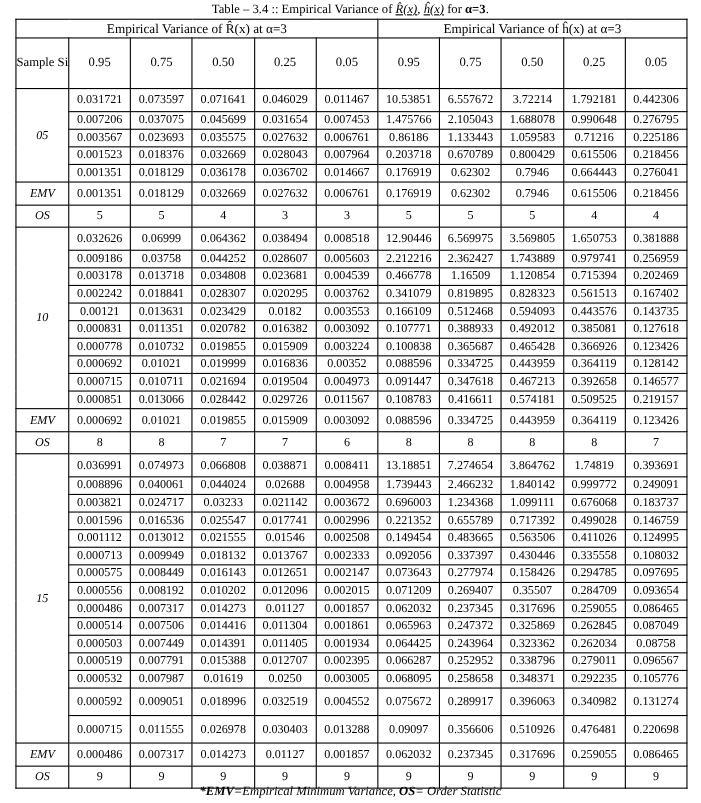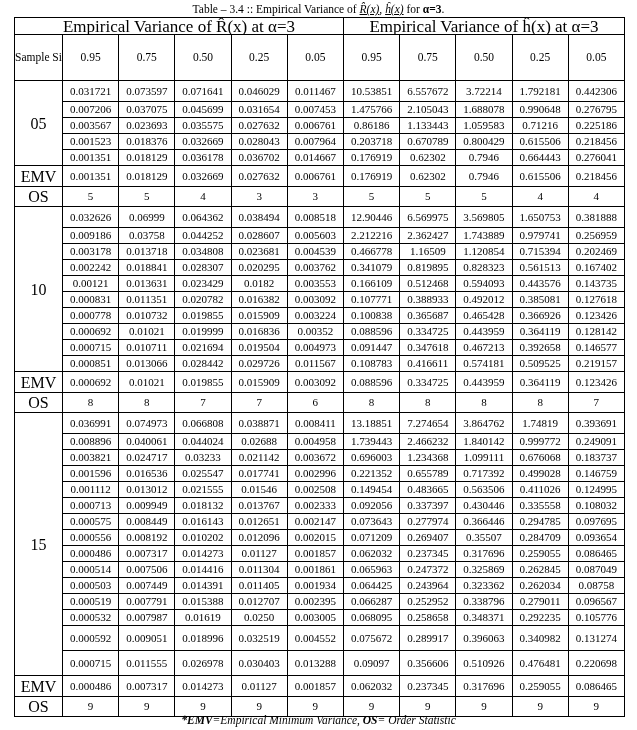--- a/index.html
+++ b/index.html
@@ -19,29 +19,29 @@
     width: 610px; border-collapse: collapse; table-layout: fixed;
     font-size: 11px;
   }
   table.t td, table.t th {
     border: 1px solid #000; padding: 0; text-align: center;
     font-weight: normal; vertical-align: middle; white-space: nowrap;
     overflow: hidden; line-height: 13px;
   }
   col.c0 { width: 48px; }
   col.cv { width: 56.2px; }
-  tr.grp th { height: 16px; font-size: 17px; }
+  tr.grp th { height: 16px; font-size: 12px; }
   tr.hdr th { height: 45px; font-size: 11.5px; }
   tr.hdr th.ss { line-height: 15px; }
   tr.r td { height: 15px; }
   tr.r.tall td { height: 24px; }
   tr.r.first td { height: 20px; margin-top: 32px; }
   tr.emv td { height: 20px; }
   tr.os td { height: 19px; }
-  td.label { font-size: 16px; }
+  td.label { font-size: 11px; font-style: italic; }
   .footnote {
     position: absolute; left: 0; top: 714px; width: 637px;
     text-align: center; font-size: 11.5px; line-height: 13px; font-style: italic;
   }
   .footnote b { font-weight: bold; }
 </style>
 </head>
 <body>
 
 <div class="caption">
@@ -390,21 +390,21 @@
         <td>0.108032</td>
       </tr>
       <tr class="r">
         <td>0.000575</td>
         <td>0.008449</td>
         <td>0.016143</td>
         <td>0.012651</td>
         <td>0.002147</td>
         <td>0.073643</td>
         <td>0.277974</td>
-        <td>0.366446</td>
+        <td>0.158426</td>
         <td>0.294785</td>
         <td>0.097695</td>
       </tr>
       <tr class="r">
         <td>0.000556</td>
         <td>0.008192</td>
         <td>0.010202</td>
         <td>0.012096</td>
         <td>0.002015</td>
         <td>0.071209</td>

